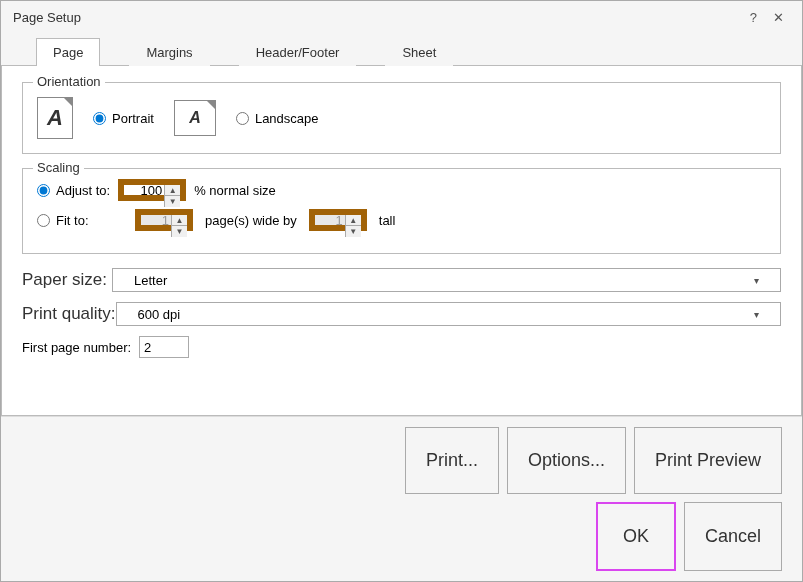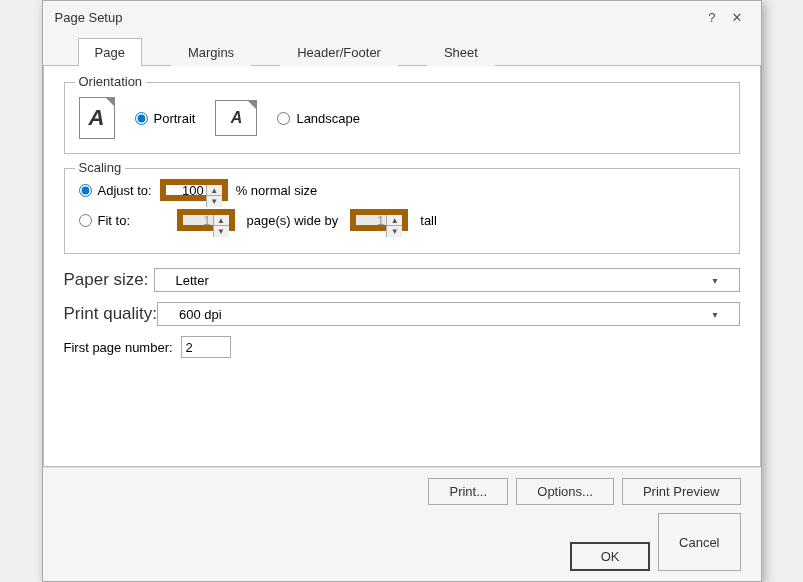--- a/index.html
+++ b/index.html
@@ -9,21 +9,21 @@
       background: #f0f0f0;
       display: flex;
       align-items: center;
       justify-content: center;
       height: 100vh;
     }
     .dialog {
       background: #f9a8d4;
       border: 1px solid #aaa;
       box-shadow: 3px 3px 10px rgba(0,0,0,0.3);
-      width: 720px;
+      width: 803px;
       height: 582px;
       display: flex;
       flex-direction: column;
     }
     .title-bar {
       background: #f5f5f5;
       padding: 8px 12px;
       display: flex;
       align-items: center;
       justify-content: space-between;
@@ -244,33 +244,32 @@
       justify-content: flex-end;
       gap: 8px;
       margin-bottom: 8px;
     }
     .bottom-row2 {
       display: flex;
       justify-content: flex-end;
       gap: 8px;
     }
     .btn {
-      padding: 5px 20px;
-      font-size: 13px;
+      padding: 22px 20px;
+      font-size: 18px;
       border: 1px solid #aaa;
       background: #f5f5f5;
       cursor: pointer;
       min-width: 80px;
       color: #333;
     }
     .btn-ok {
-      border: 2px solid #404040;
+      border: 2px solid #d946ef;
       background: #f5f5f5;
       min-width: 80px;
-      margin-top: 29px;
     }
     .btn-cancel {
       min-width: 80px;
     }
 
     .italic-A {
       font-style: italic;
       font-weight: bold;
       font-size: 22px;
       color: #333;

